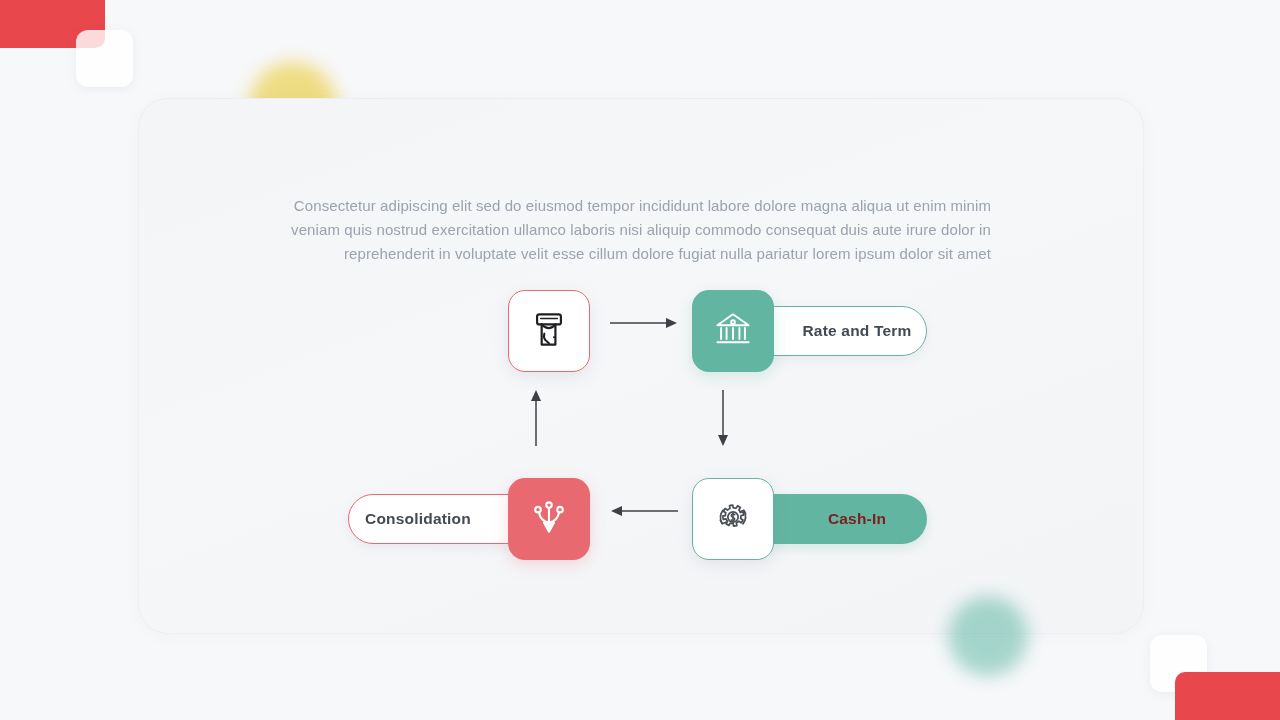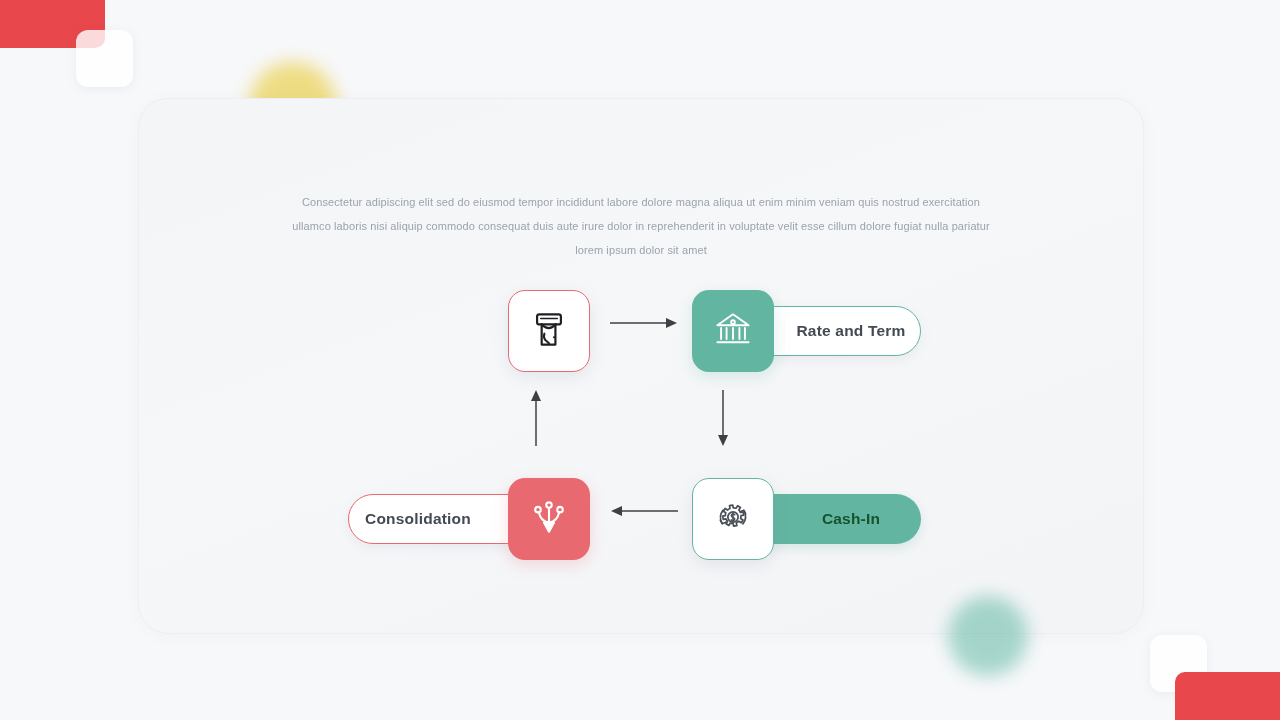--- a/index.html
+++ b/index.html
@@ -96,22 +96,22 @@
     box-shadow: 0 2px 16px rgba(120,130,150,0.05);
     overflow: hidden;
   }
 
   .intro {
     position: absolute;
     left: 50%;
     transform: translateX(-50%);
     top: 80px;
     width: 700px;
-    text-align: center;
-    font-size: 11px;
+    text-align: right;
+    font-size: 15px;
     line-height: 24px;
     color: #9aa3ae;
     letter-spacing: 0.1px;
   }
 
   
   .flow {
     position: absolute;
     left: 0;
     top: 0;
@@ -139,30 +139,30 @@
     display: flex;
     align-items: center;
     justify-content: center;
     font-size: 15.5px;
     font-weight: bold;
     letter-spacing: 0.2px;
     box-sizing: border-box;
     top: 20px;
   }
   .pill-left  { left: 0; padding-right: 50px; }
-  .pill-right { right: 18px; padding-left: 50px; }
+  .pill-right { right: 12px; padding-left: 50px; }
 
   .pill-red-solid {
     background: #e8696f;
     color: #ffffff;
     box-shadow: 0 4px 12px rgba(232,105,111,0.22);
   }
   .pill-teal-solid {
     background: #62b5a1;
-    color: #14532d;
+    color: #7f1d1d;
     box-shadow: 0 4px 12px rgba(98,181,161,0.22);
   }
   .pill-white-red {
     background: #ffffff;
     color: #434a54;
     border: 1px solid #e8696f;
     box-shadow: 0 4px 12px rgba(120,130,150,0.10);
   }
   .pill-white-teal {
     background: #ffffff;

